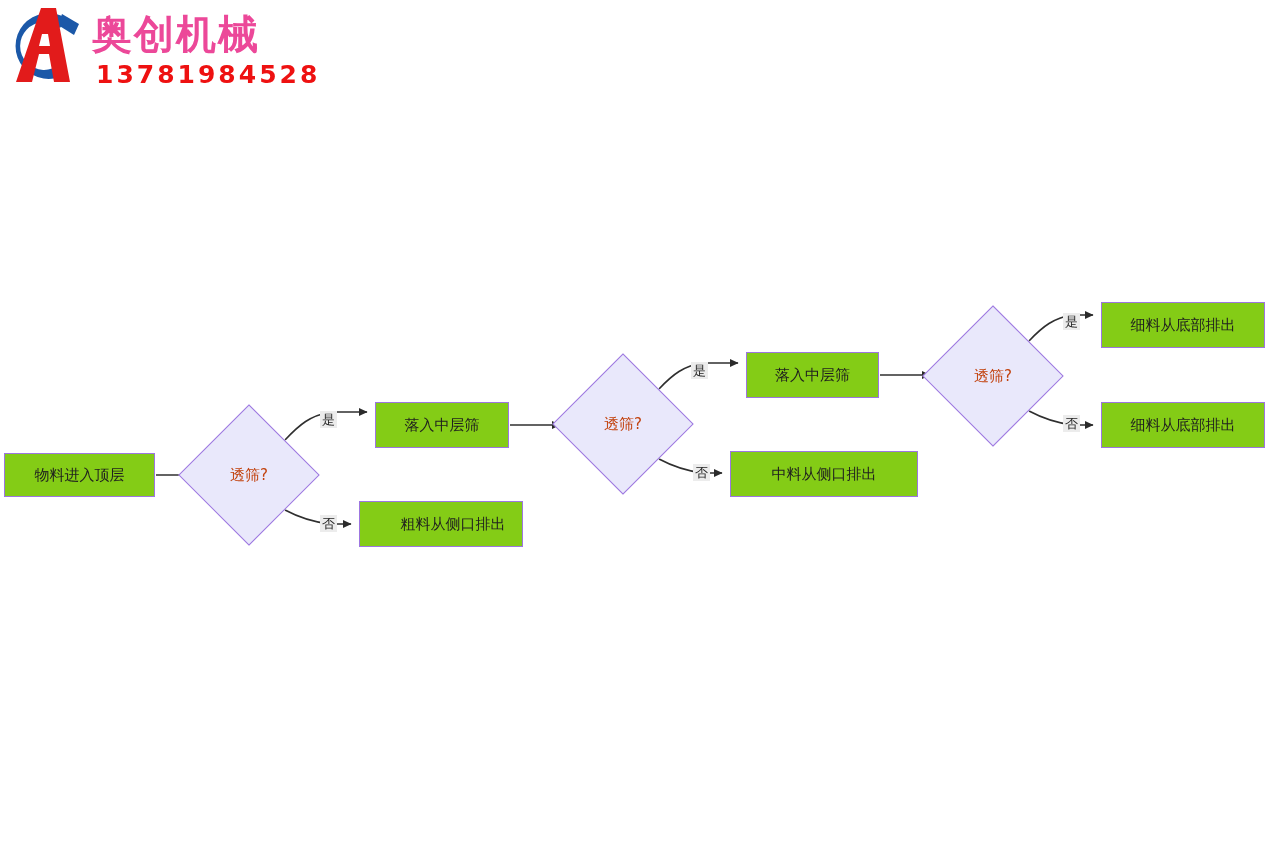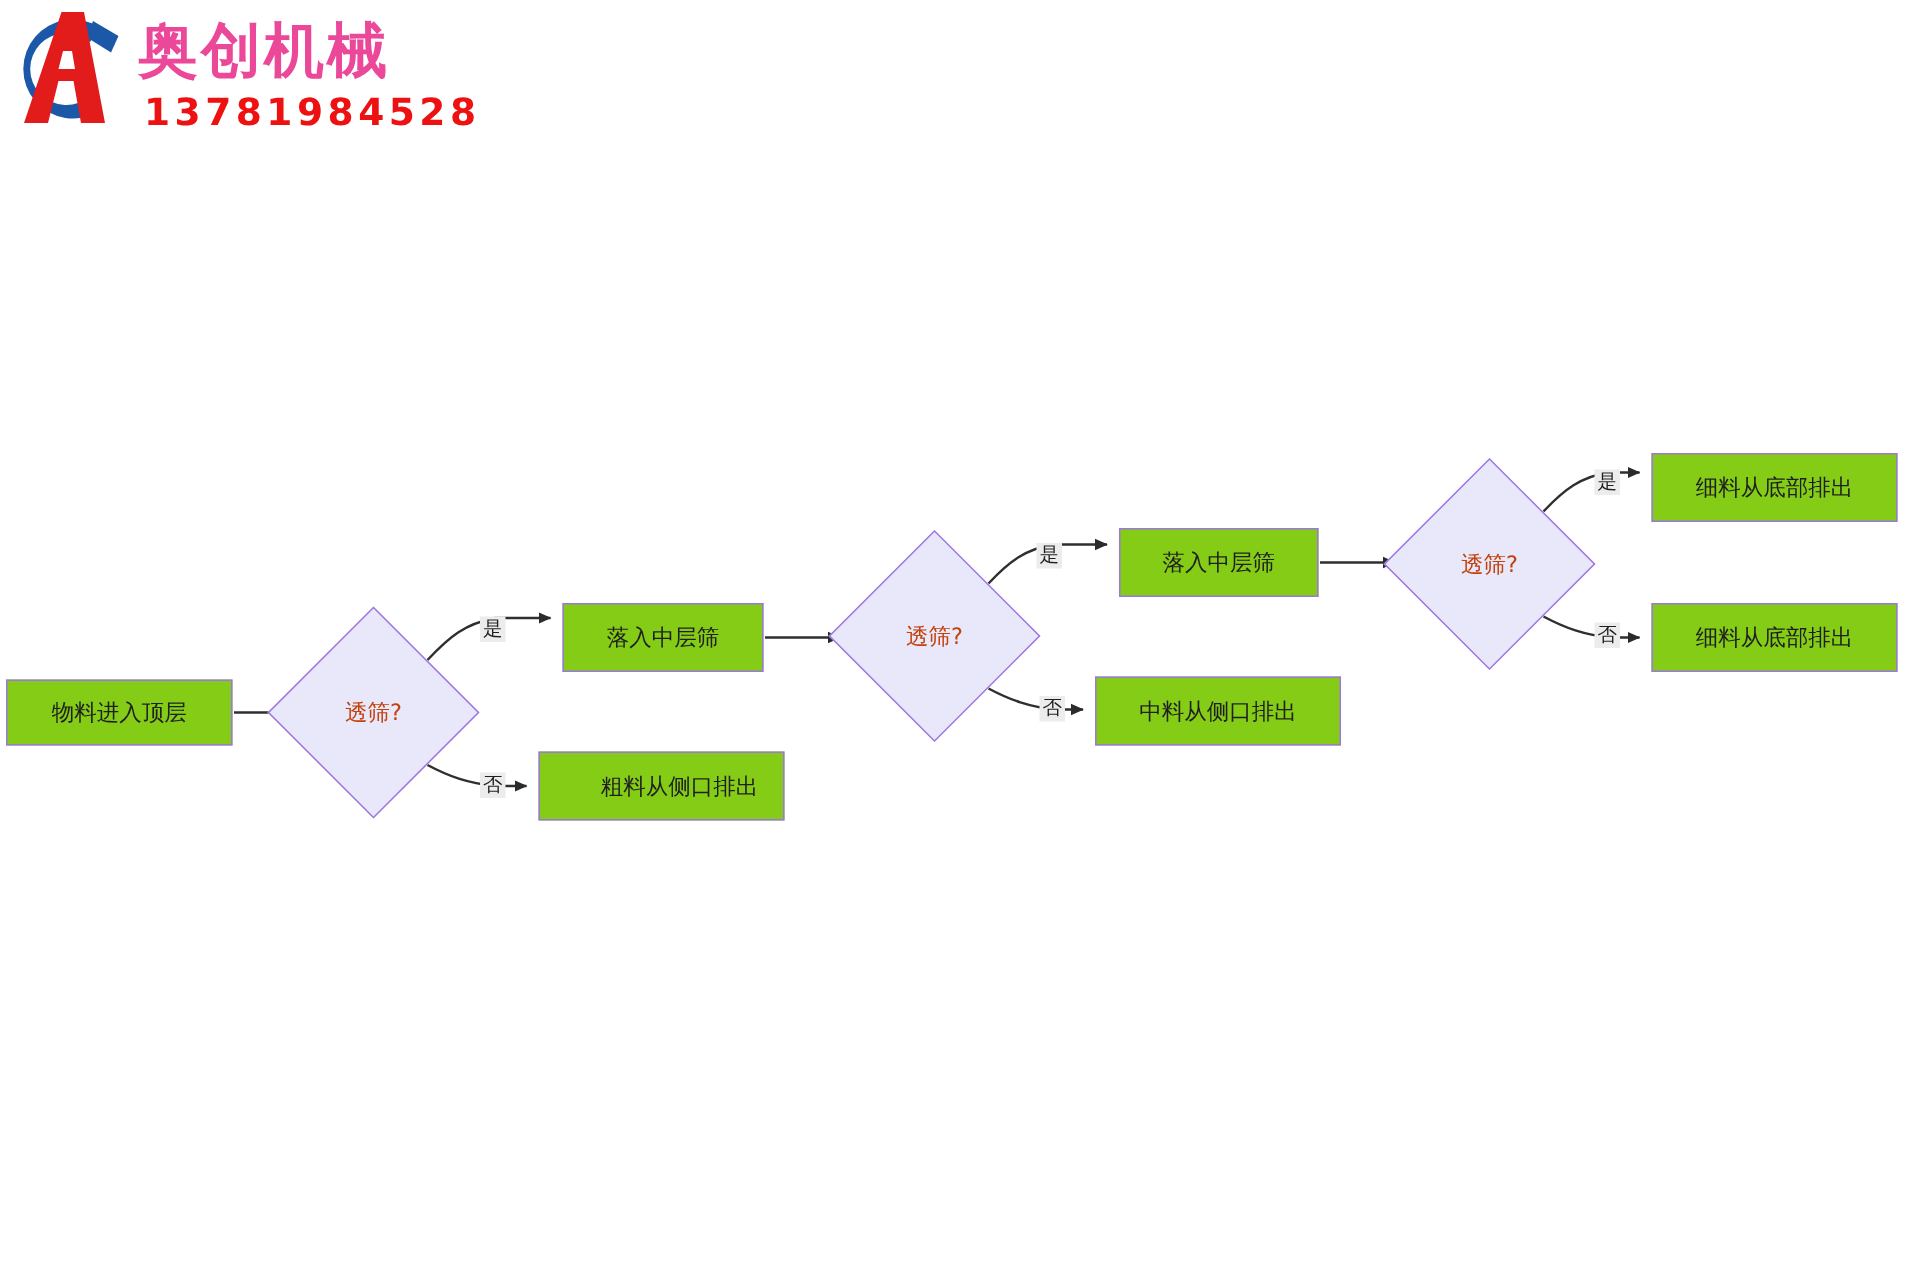--- a/index.html
+++ b/index.html
@@ -118,21 +118,21 @@
     </div>
 
     <div class="node process" style="left:359px; top:501px; width:164px; height:46px;padding-left:24px;">
       <span>粗料从侧口排出</span>
     </div>
 
     <div class="node process" style="left:746px; top:352px; width:133px; height:46px;">
       <span>落入中层筛</span>
     </div>
 
-    <div class="node process" style="left:730px; top:451px; width:164px; height:46px;">
+    <div class="node process" style="left:730px; top:451px; width:188px; height:46px;">
       <span>中料从侧口排出</span>
     </div>
 
     <div class="node process" style="left:1101px; top:302px; width:164px; height:46px;">
       <span>细料从底部排出</span>
     </div>
 
     <div class="node process" style="left:1101px; top:402px; width:164px; height:46px;">
       <span>细料从底部排出</span>
     </div>

